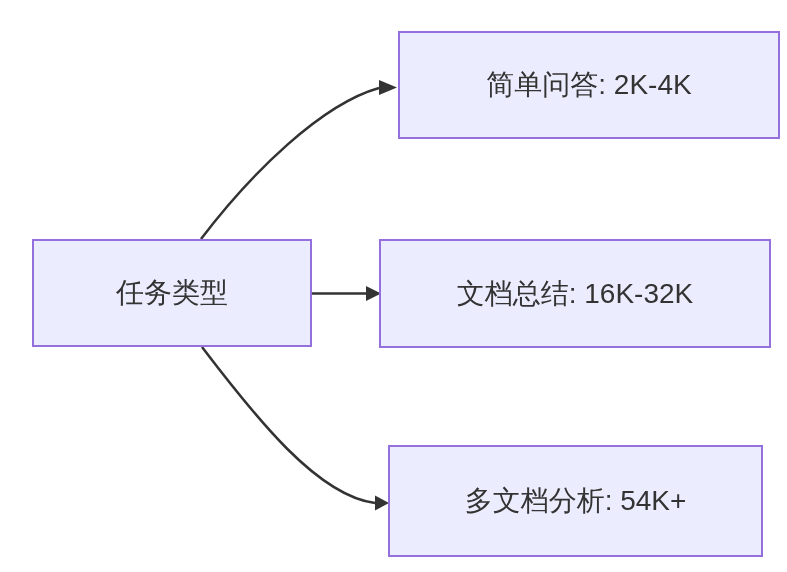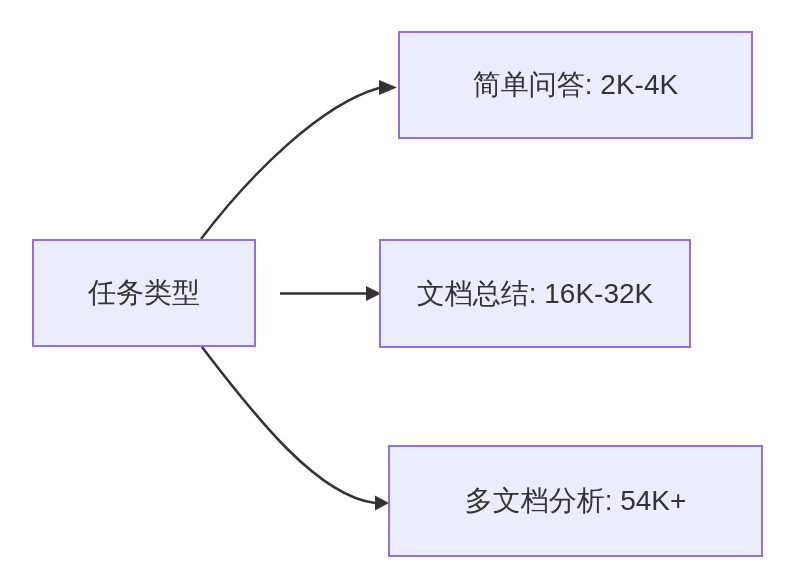--- a/index.html
+++ b/index.html
@@ -42,23 +42,23 @@
     align-items: center;
     justify-content: center;
     background: var(--node-fill);
     border: 2px solid var(--node-border);
     color: var(--text);
     font-size: 28px;
     line-height: 1.2;
     white-space: nowrap;
     text-align: center;
   }
-  .node-root  { left: 32px;  top: 239px; width: 224px; height: 108px; }
-  .node-qa    { left: 398px; top: 31px;  width: 355px; height: 108px; }
-  .node-doc   { left: 379px; top: 239px; width: 312px; height: 109px; }
+  .node-root  { left: 32px;  top: 239px; width: 280px; height: 108px; }
+  .node-qa    { left: 398px; top: 31px;  width: 382px; height: 108px; }
+  .node-doc   { left: 379px; top: 239px; width: 392px; height: 109px; }
   .node-multi { left: 388px; top: 445px; width: 375px; height: 112px; }
 </style>
 </head>
 <body>
 
 <div class="diagram">
 
   <svg class="edges" viewBox="0 0 787 572" xmlns="http://www.w3.org/2000/svg">
 
     <path class="edge-path" d="M 201 239 C 252 172, 322 104, 379 88"></path>

